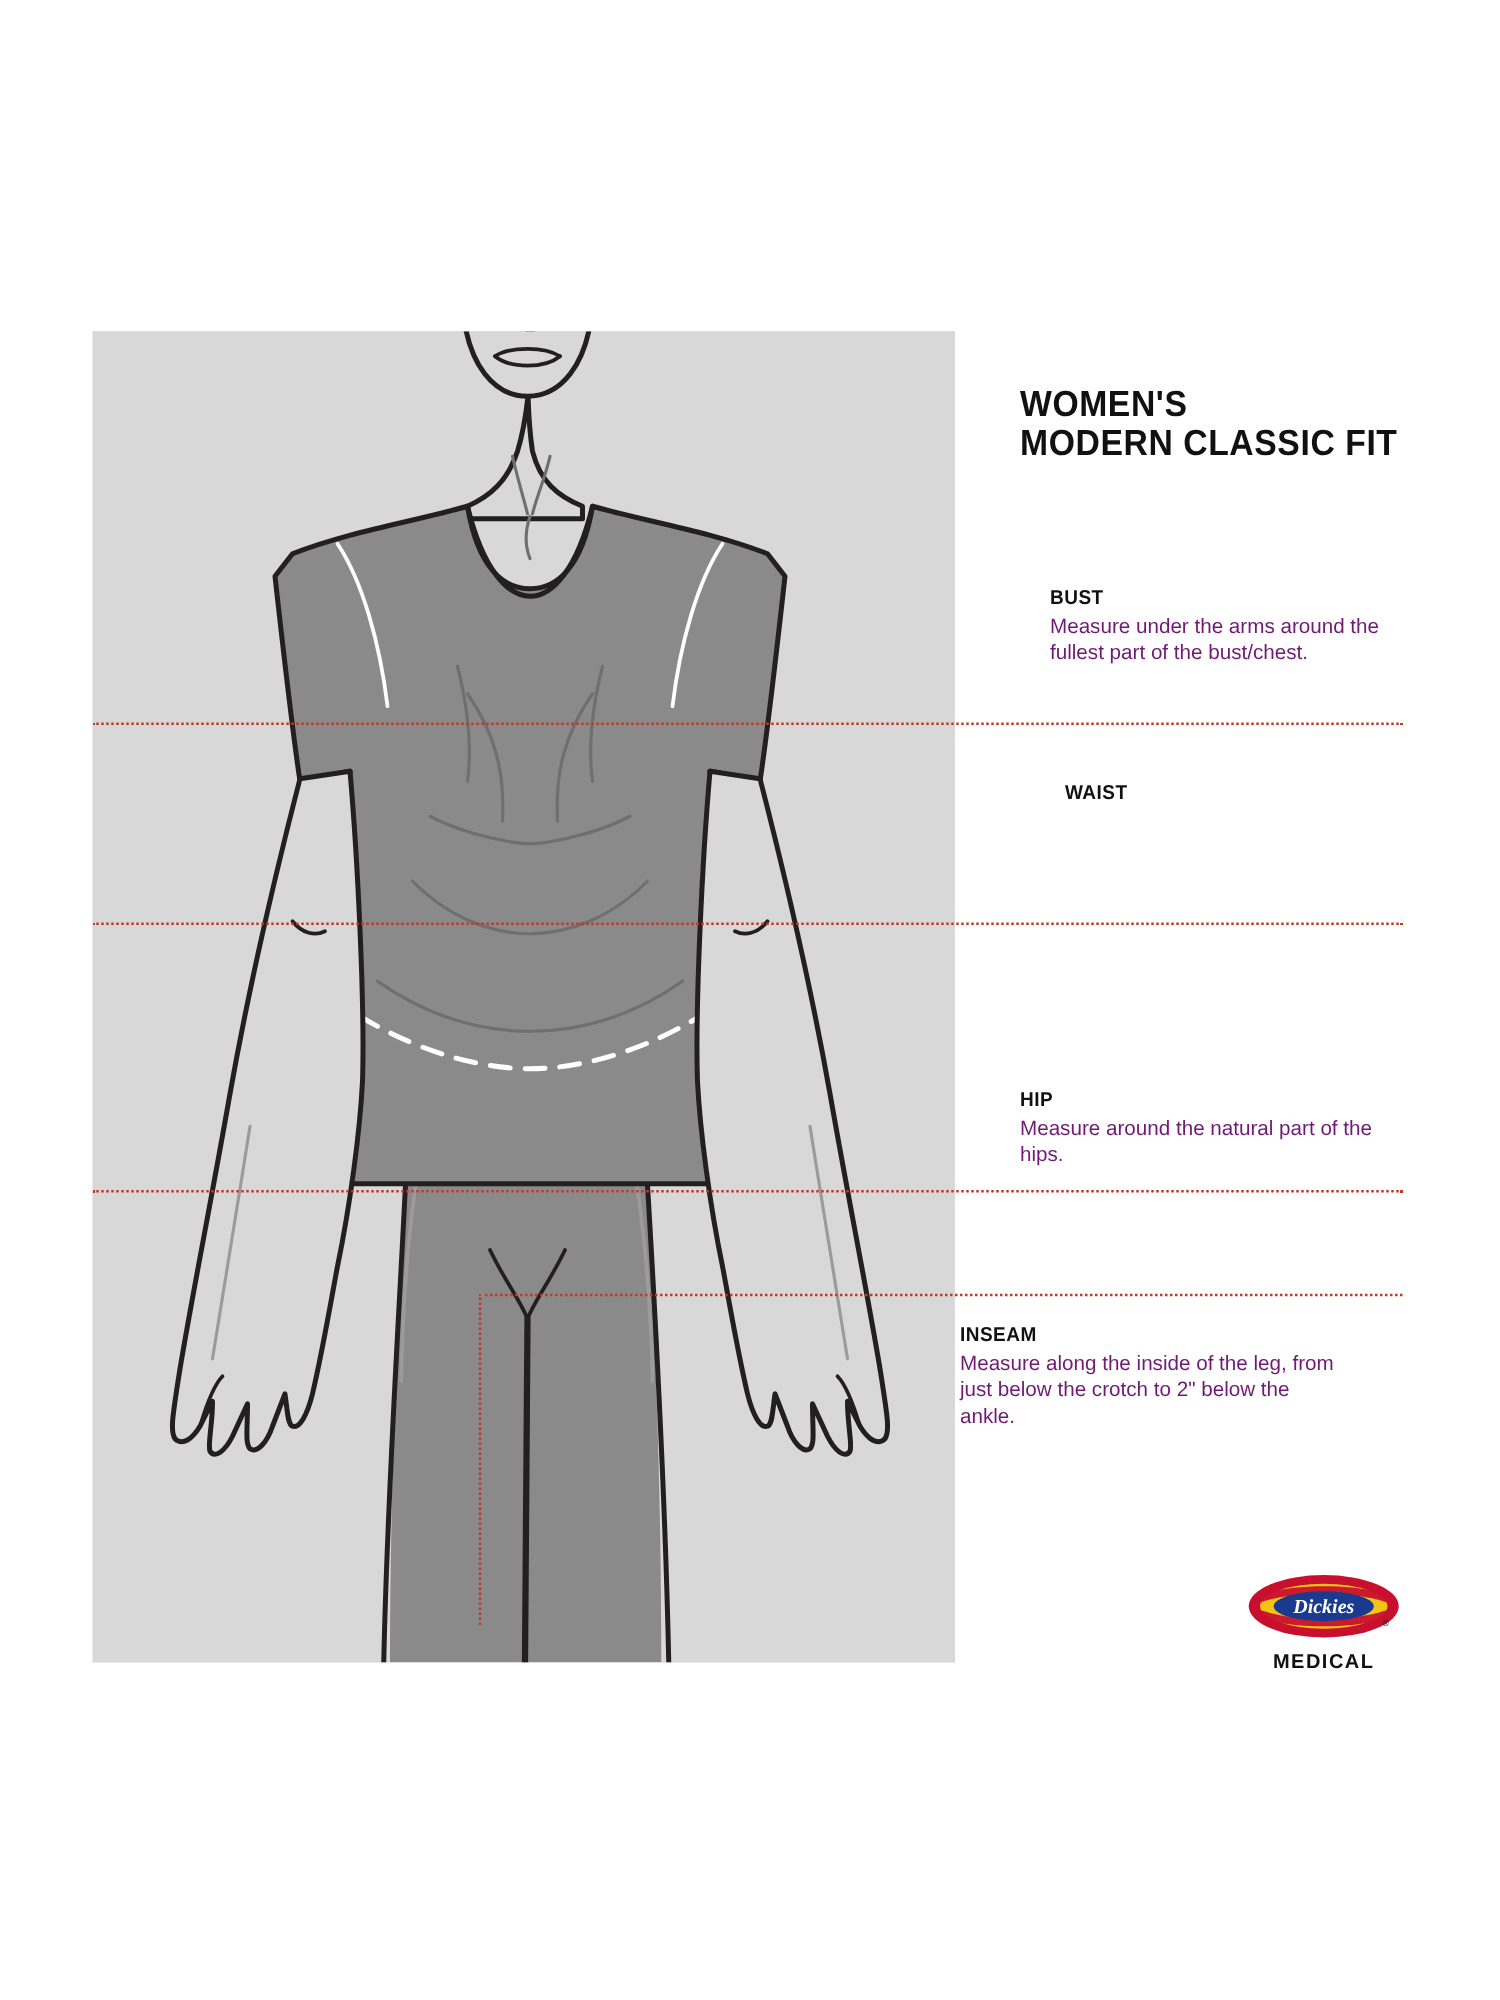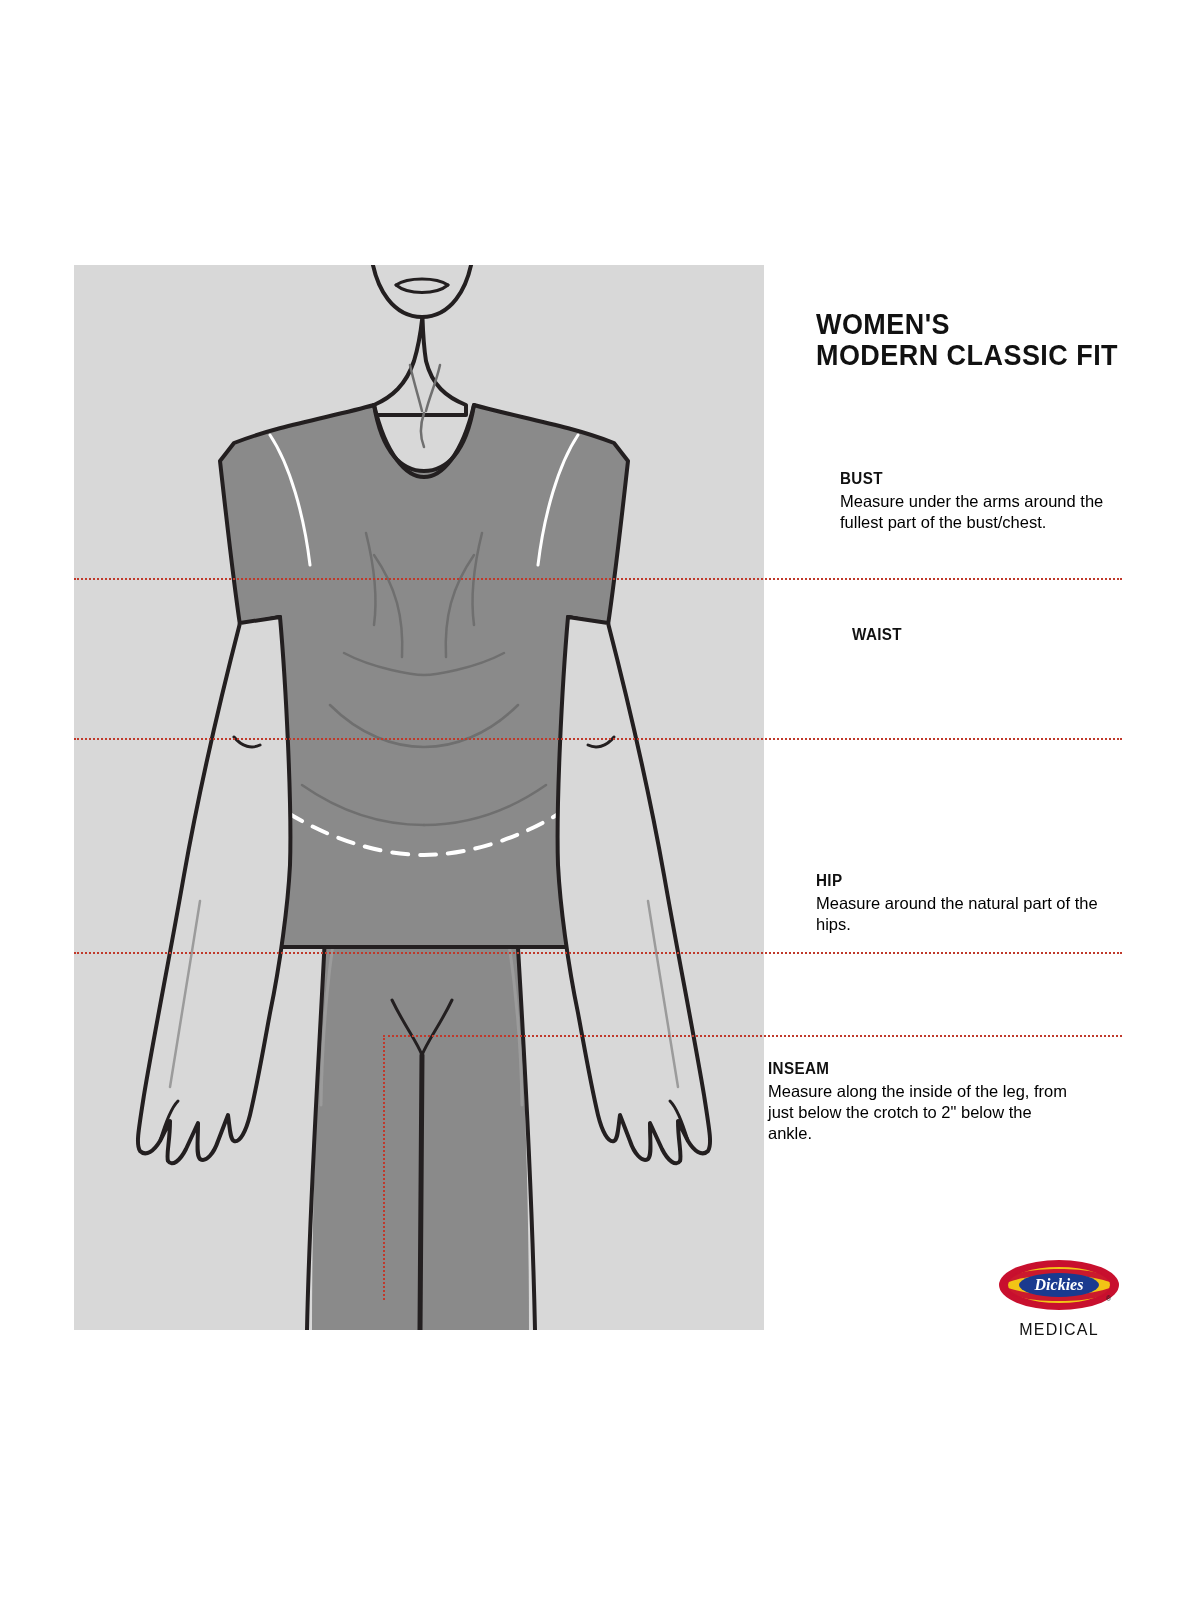--- a/index.html
+++ b/index.html
@@ -85,21 +85,21 @@
     font-size: 16px;
     font-weight: bold;
     color: #111111;
     letter-spacing: 0.4px;
     margin: 0 0 3px 0;
     transform: scaleX(0.95);
     transform-origin: left center;
   }
   .measure-text {
     font-size: 16.5px;
-    color: #000000;
+    color: #701a75;
     line-height: 1.28;
     margin: 0;
   }
   #block-bust   { left: 796px; top: 470px; margin-left: 44px; }
   #block-waist  { left: 852px; top: 626px; }
   #block-hip    { left: 816px; top: 872px; }
   #block-inseam { left: 768px; top: 1060px; }
 
   
   #brand-logo {
@@ -110,21 +110,21 @@
     text-align: center;
   }
   #logo-mark {
     position: relative;
     width: 126px;
     height: 56px;
   }
   #logo-sub {
     margin-top: 8px;
     font-size: 16px;
-    font-weight: normal;
+    font-weight: bold;
     letter-spacing: 1.2px;
     color: #111111;
   }
 </style>
 </head>
 <body>
 
 <div id="illustration-panel">
   <svg id="figure-svg" viewBox="0 0 690 1065" preserveAspectRatio="none">
 

